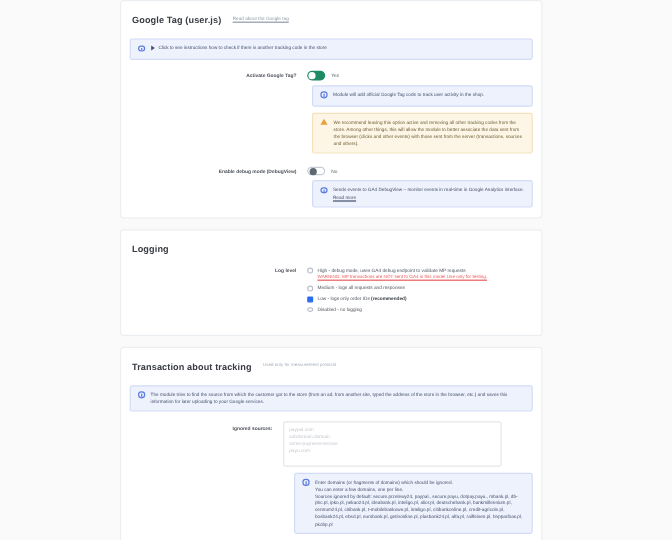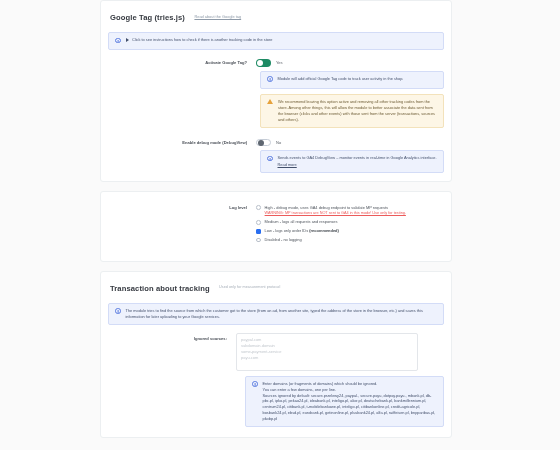--- a/index.html
+++ b/index.html
@@ -221,21 +221,21 @@
   .mono-list { word-break: break-word; }
 </style>
 </head>
 <body>
 
 <div class="page">
   <div class="content-col">
 
     <div class="card">
       <div class="card-head">
-        <span class="card-title">Google Tag (tries.js)</span>
+        <span class="card-title">Google Tag (user.js)</span>
         <a class="card-title-link" href="#">Read about the Google tag</a>
       </div>
 
       <div class="alert alert-info">
         <span class="ico"><span class="circle-i"></span></span>
         <span class="txt collapse-row">
           <span class="caret"></span>
           <span>Click to see instructions how to check if there is another tracking code in the store</span>
         </span>
       </div>
@@ -276,20 +276,23 @@
 
       <div class="indent-box">
         <div class="alert alert-info">
           <span class="ico"><span class="circle-i"></span></span>
           <span class="txt"><span>Sends events to GA4 DebugView – monitor events in real-time in Google Analytics interface.</span> <a href="#">Read more</a></span>
         </div>
       </div>
     </div>
 
     <div class="card" style="padding-bottom:14px;">
+      <div class="card-head">
+        <span class="card-title">Logging</span>
+      </div>
 
       <div class="form-row" style="align-items:flex-start; margin-top:6px;">
         <div class="form-label" style="width:148px; padding-top:0.5px;">Log level</div>
         <div class="form-control">
           <div class="radio-group">
 
             <label class="radio-line">
               <span class="radio"></span>
               <span class="radio-body">
                 <span>High - debug mode, uses GA4 debug endpoint to validate MP requests</span>

